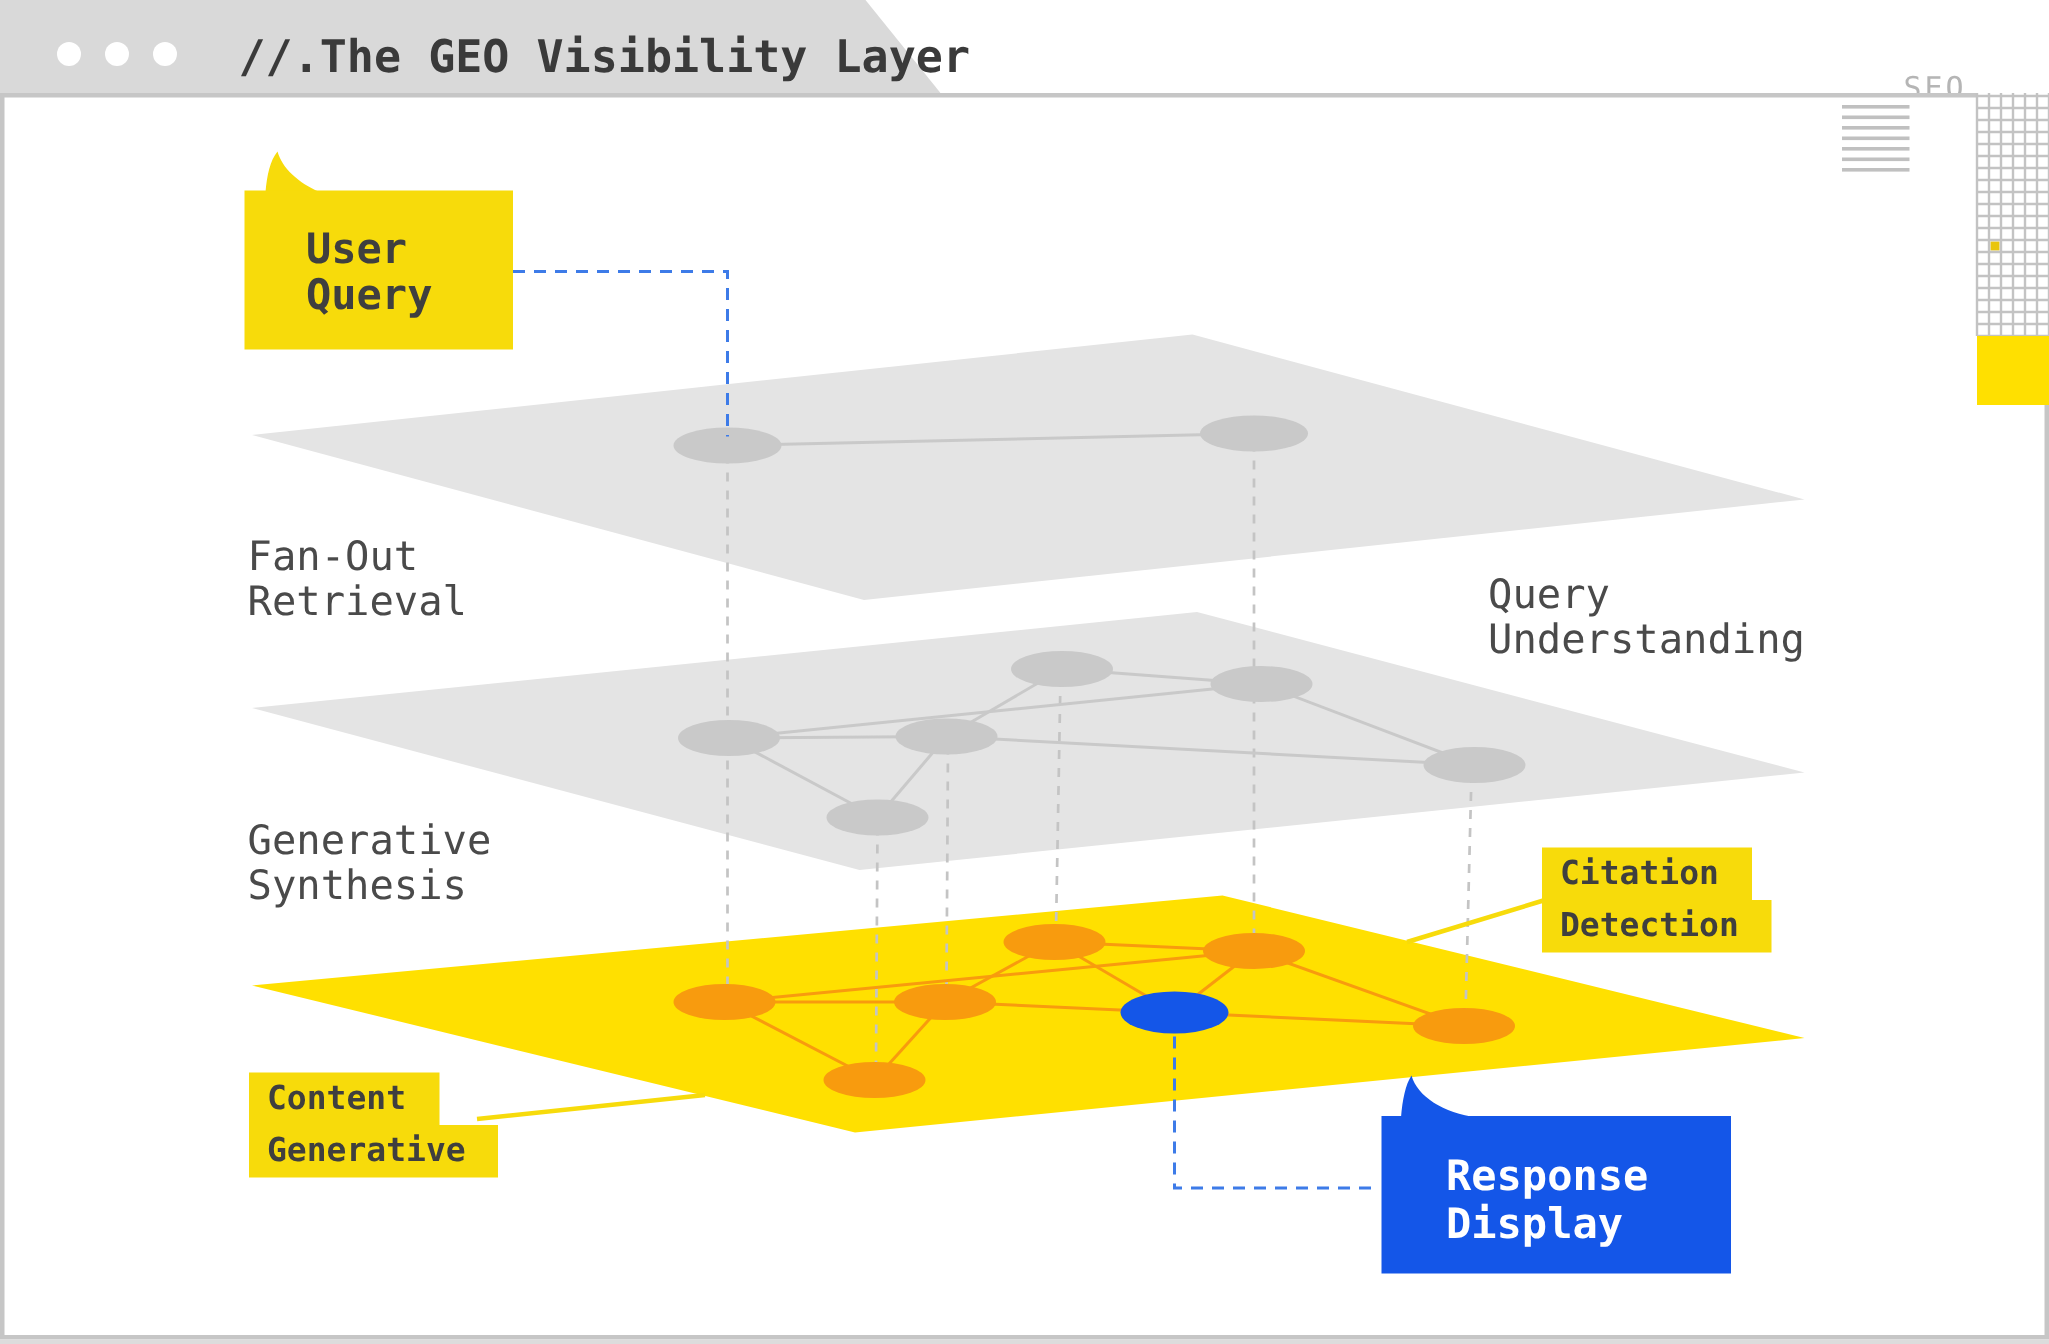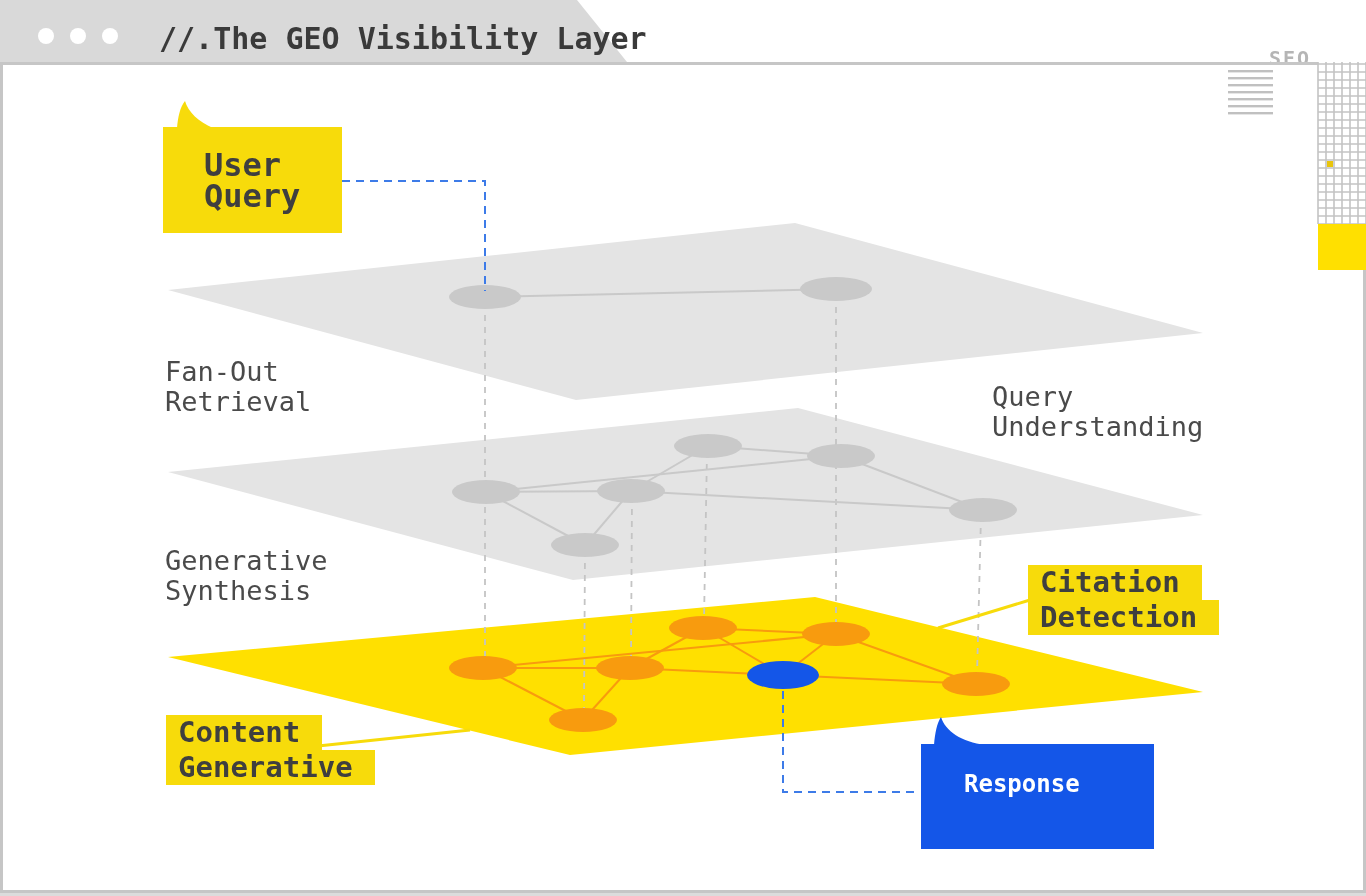--- a/index.html
+++ b/index.html
@@ -22,46 +22,46 @@
   }
   .frame{
     position:absolute;left:0;top:62px;width:1360px;height:825px;
     background:#ffffff;border:3px solid #c6c6c6;
   }
   .bottom-strip{position:absolute;left:0;top:893px;width:1366px;height:3px;background:#dcdcdc;}
   .seo-clip{
     position:absolute;left:1269px;top:48px;width:50px;height:14px;overflow:hidden;
   }
   .seo-clip span{
-    display:block;font-size:20px;font-weight:700;color:#b5b5b5;letter-spacing:2px;line-height:20px;margin-top:0px;
+    display:block;font-size:20px;font-weight:400;color:#b5b5b5;letter-spacing:2px;line-height:20px;margin-top:0px;
   }
   
   #diagram-svg{position:absolute;left:0;top:0;width:1366px;height:896px;}
   
   .plane-label{
     position:absolute;font-size:27px;font-weight:500;color:#4a4a4a;line-height:30px;white-space:pre;
   }
   #lbl-fanout{left:165px;top:357px;}
   #lbl-queryund{left:992px;top:382px;}
   #lbl-gensynth{left:165px;top:546px;}
   
   .callout-yellow{
     position:absolute;left:163px;top:127px;width:179px;height:106px;
     background:#f7db0b;box-sizing:border-box;padding:23px 0 0 41px;
-    font-size:32px;font-weight:700;color:#3f3f3f;line-height:31px;
+    font-size:28px;font-weight:700;color:#3f3f3f;line-height:31px;
   }
   .callout-blue{
     position:absolute;left:921px;top:744px;width:233px;height:105px;
     background:#1456e8;box-sizing:border-box;padding:24px 16px 0 43px;
-    font-size:24px;font-weight:700;color:#ffffff;line-height:32px;
+    font-size:28px;font-weight:700;color:#ffffff;line-height:32px;
   }
   .tag-label{position:absolute;}
   .tag-label .row{
     display:table;background:#f7db0b;
-    font-size:29px;font-weight:700;color:#3f3f3f;line-height:35px;height:35px;
+    font-size:22px;font-weight:700;color:#3f3f3f;line-height:35px;height:35px;
     padding:0 22px 0 12px;white-space:nowrap;
   }
   #tag-citation{left:1028px;top:565px;}
   #tag-content{left:166px;top:715px;text-align:right;}
 </style>
 </head>
 <body>
 
 <div class="frame"></div>
 
@@ -162,20 +162,21 @@
 
 <div class="plane-label" id="lbl-gensynth"><div>Generative</div><div>Synthesis</div></div>
 
 <div class="callout-yellow">
     <div>User</div>
     <div>Query</div>
   </div>
 
 <div class="callout-blue">
     <div>Response</div>
+    <div>Display</div>
   </div>
 
 <div class="tag-label" id="tag-citation">
     <div class="row">Citation</div>
     <div class="row">Detection</div>
   </div>
 
 <div class="tag-label" id="tag-content">
     <div class="row">Content</div>
     <div class="row">Generative</div>

